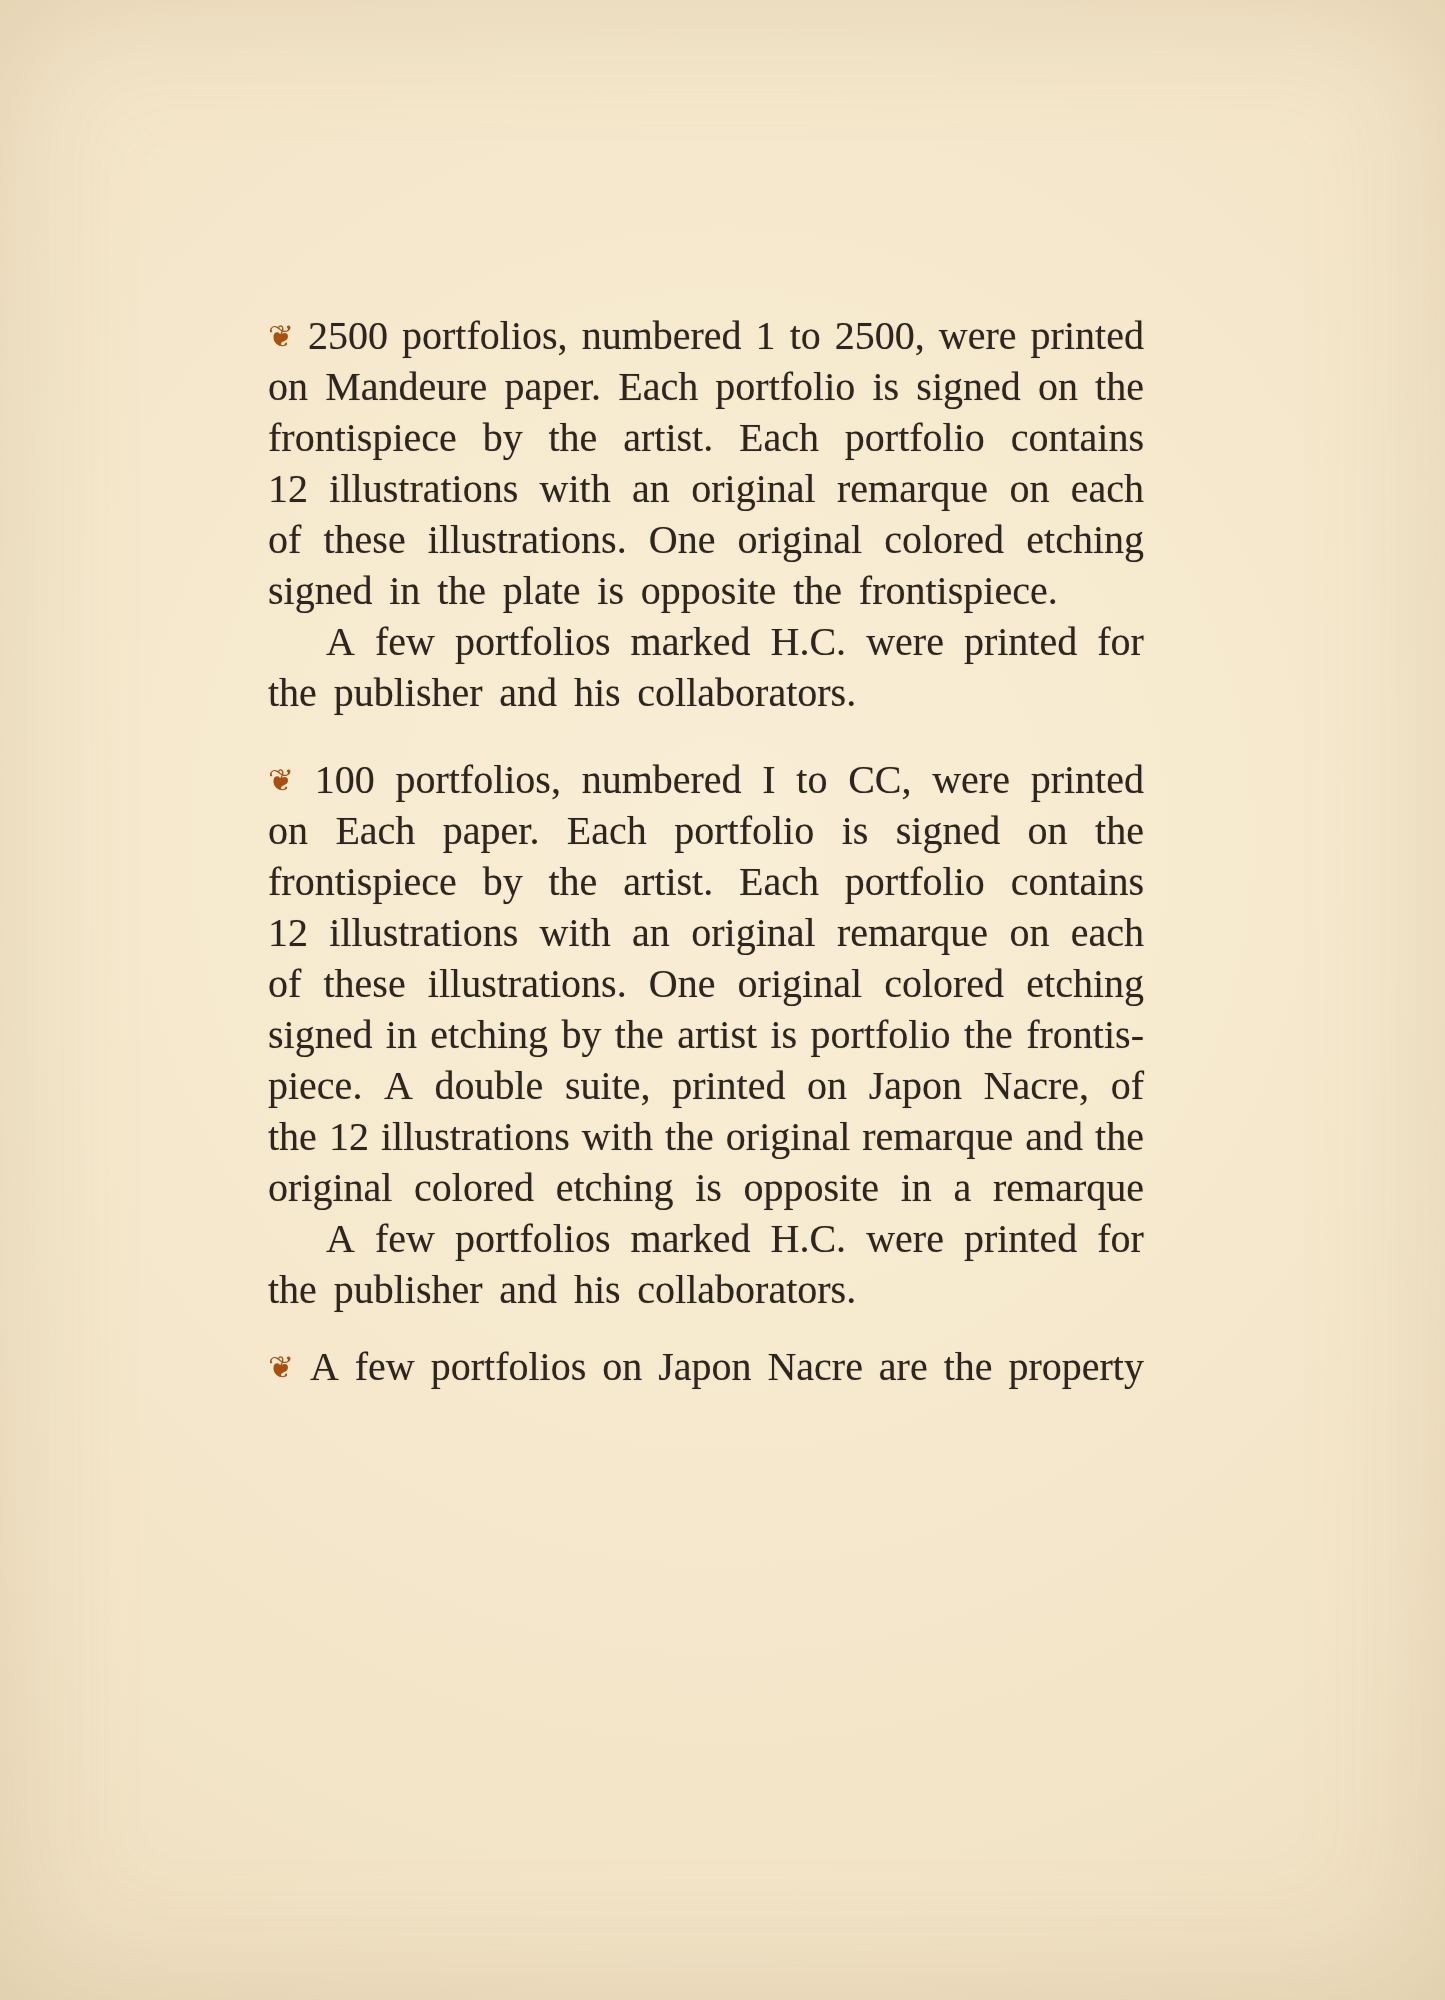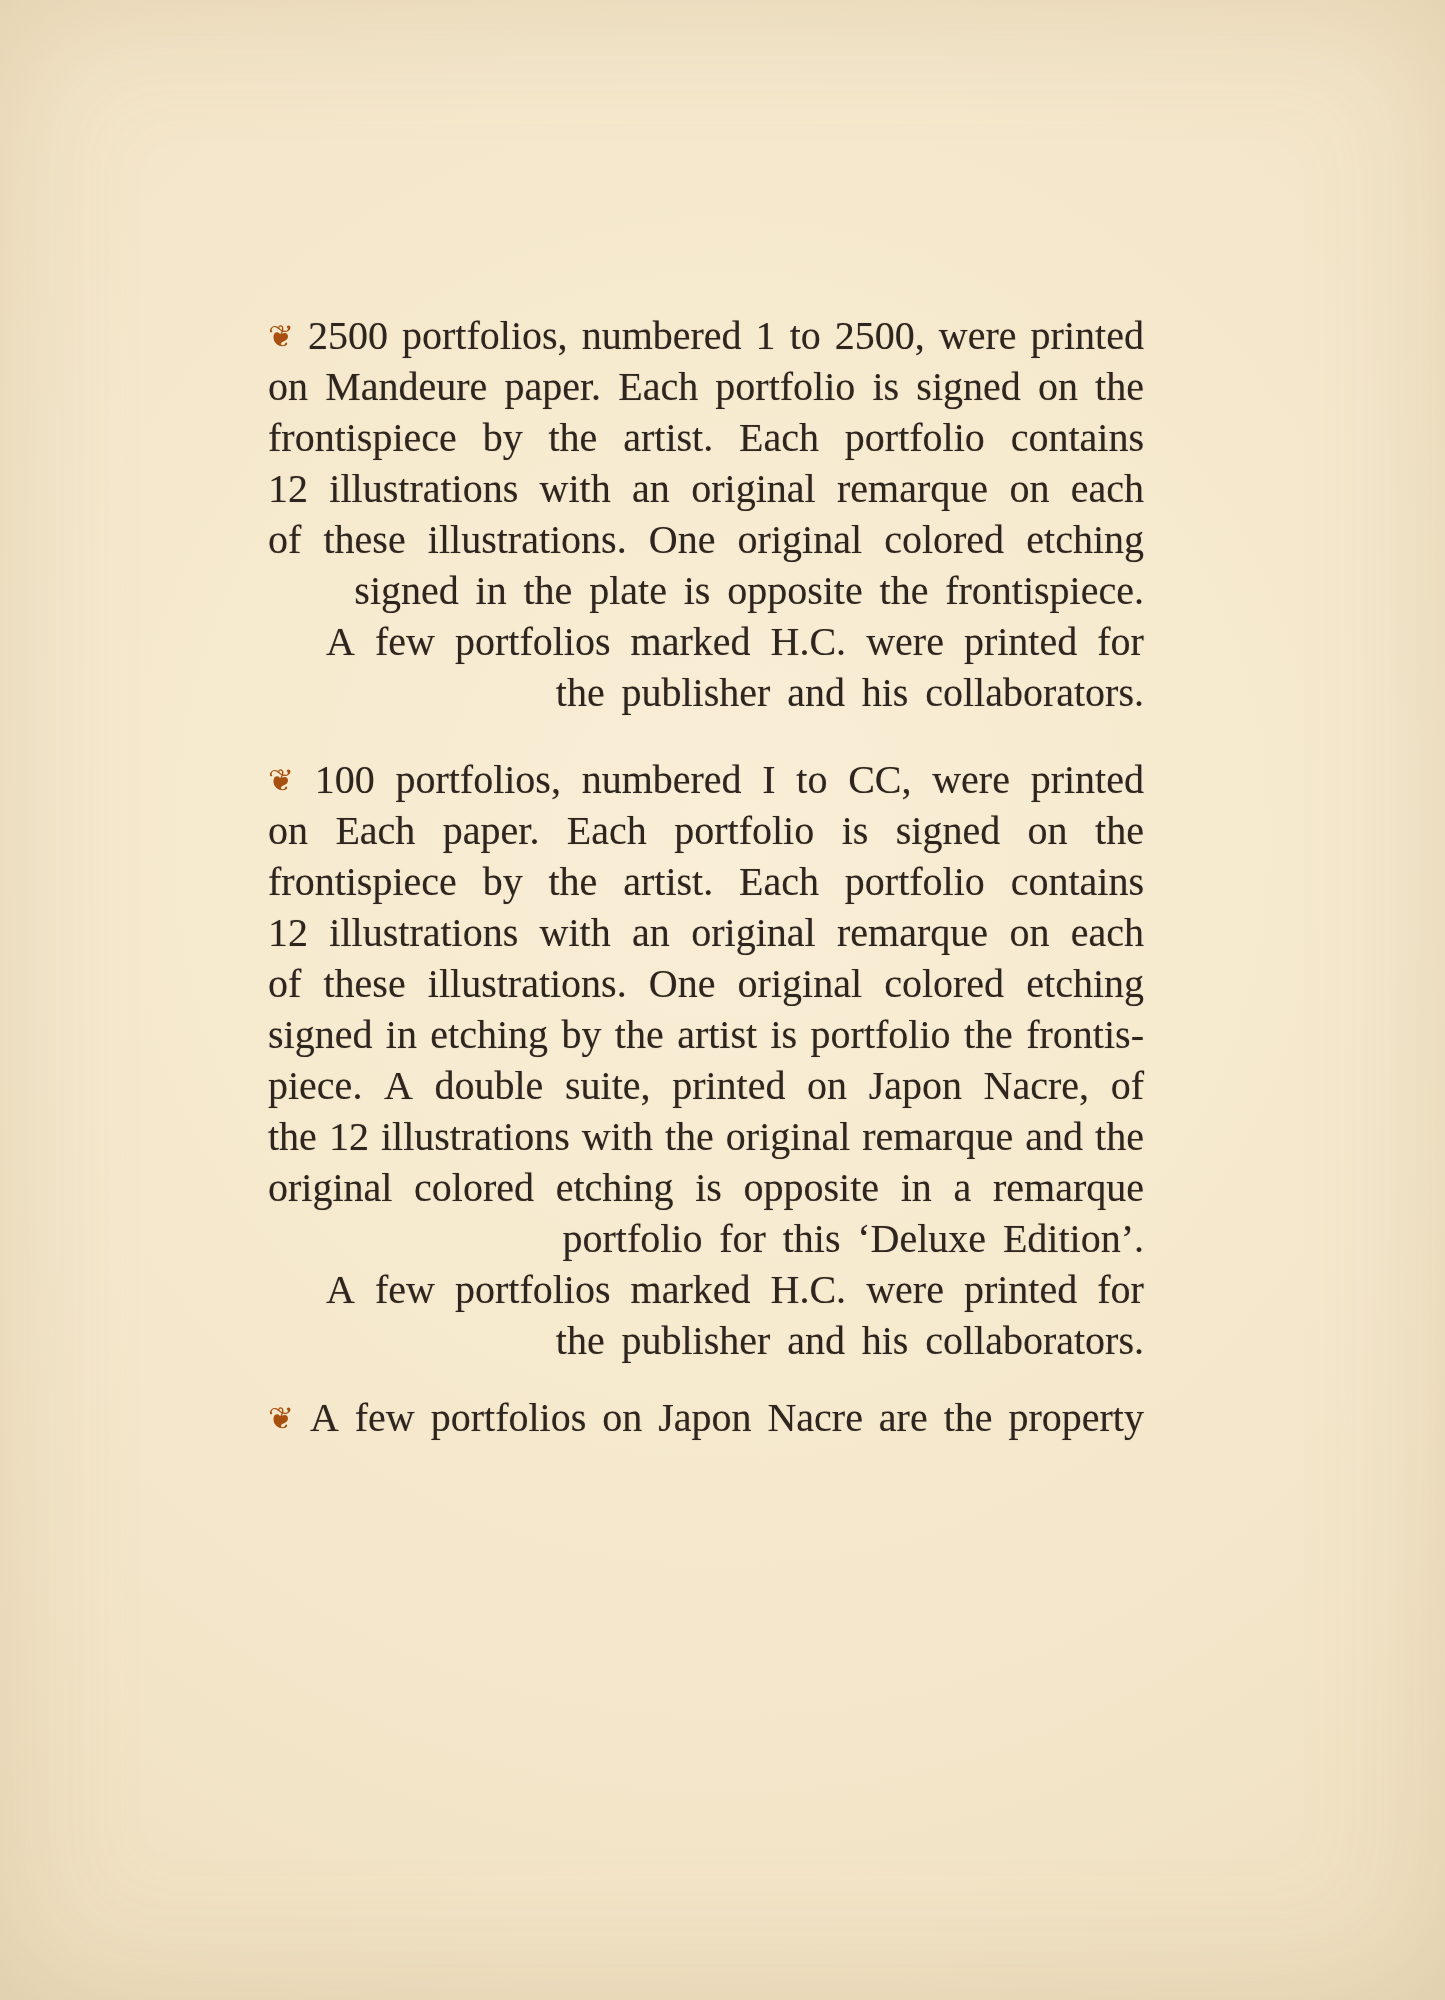--- a/index.html
+++ b/index.html
@@ -30,21 +30,21 @@
   .block { margin: 0; }
   .block:nth-child(2) { margin-top: 36px; }
   .block:nth-child(3) { margin-top: 26px; }
   .line { height: 51px; white-space: nowrap; }
   .line.justify {
     display: flex;
     justify-content: space-between;
     align-items: baseline;
   }
   .line.indent { padding-left: 58px; }
-  .line.plain { word-spacing: 0.17em; text-align: right; }
+  .line.plain { word-spacing: 0.17em; }
   .fleuron {
     font-family: "DejaVu Sans", sans-serif;
     font-size: 31px;
     line-height: 51px;
     text-shadow: none;
     transform: translateY(-2px);
     display: inline-block;
   }
 </style>
 </head>
@@ -204,21 +204,20 @@
         <div class="line justify">
           <span>original</span>
           <span>colored</span>
           <span>etching</span>
           <span>is</span>
           <span>opposite</span>
           <span>in</span>
           <span>a</span>
           <span>remarque</span>
         </div>
-        <div class="line plain"><span>portfolio for this ‘Deluxe Edition’.</span></div>
         <div class="line justify indent">
           <span>A</span>
           <span>few</span>
           <span>portfolios</span>
           <span>marked</span>
           <span>H.C.</span>
           <span>were</span>
           <span>printed</span>
           <span>for</span>
         </div>

